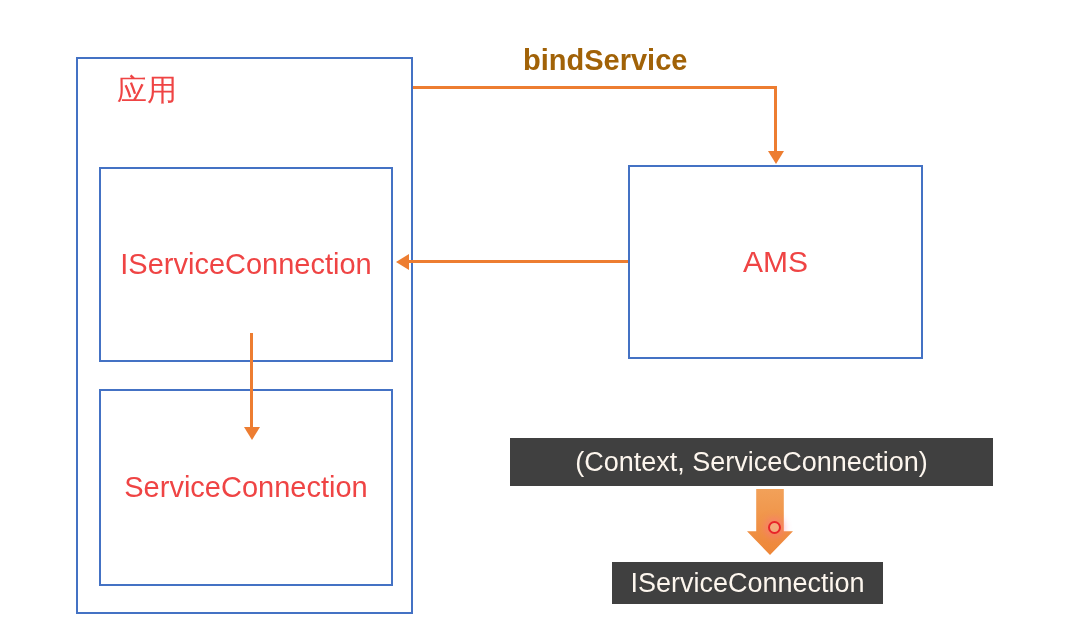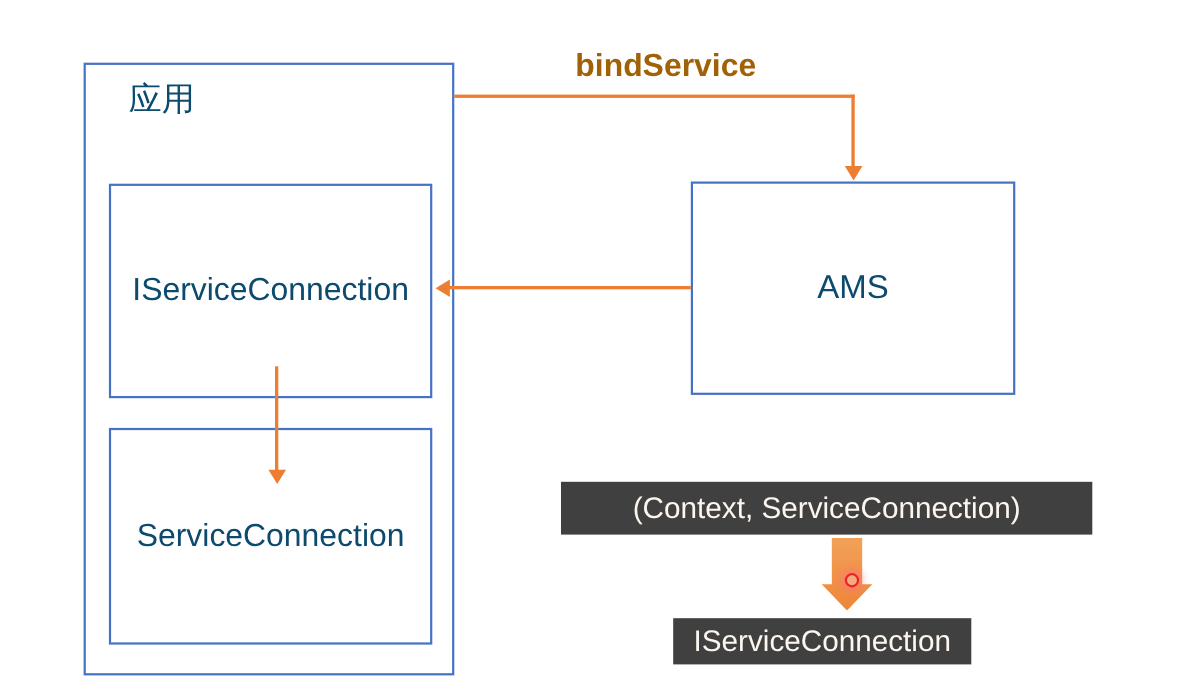--- a/index.html
+++ b/index.html
@@ -10,21 +10,21 @@
     font-family:"Liberation Sans","DejaVu Sans",sans-serif;
     overflow:hidden;
   }
   .box{
     position:absolute;
     border:2px solid #4472c4;
     background:#ffffff;
     box-sizing:border-box;
     display:flex;align-items:center;justify-content:center;
   }
-  .label-dark{color:#0c4a6e;}
+  .label-dark{color:#ef4444;}
   .orange-hline{position:absolute;height:3px;background:#ed7d31;}
   .orange-vline{position:absolute;width:3px;background:#ed7d31;}
   .arrowhead{position:absolute;width:0;height:0;}
   .ah-down{border-left:8px solid transparent;border-right:8px solid transparent;border-top:13px solid #ed7d31;}
   .ah-left{border-top:8px solid transparent;border-bottom:8px solid transparent;border-right:13px solid #ed7d31;}
   .flow-label{position:absolute;font-size:29px;color:#a16207;white-space:nowrap;font-weight:bold;}
   .banner{
     position:absolute;background:#404040;color:#fdf6ee;
     display:flex;align-items:center;justify-content:center;
     font-size:27px;white-space:nowrap;

